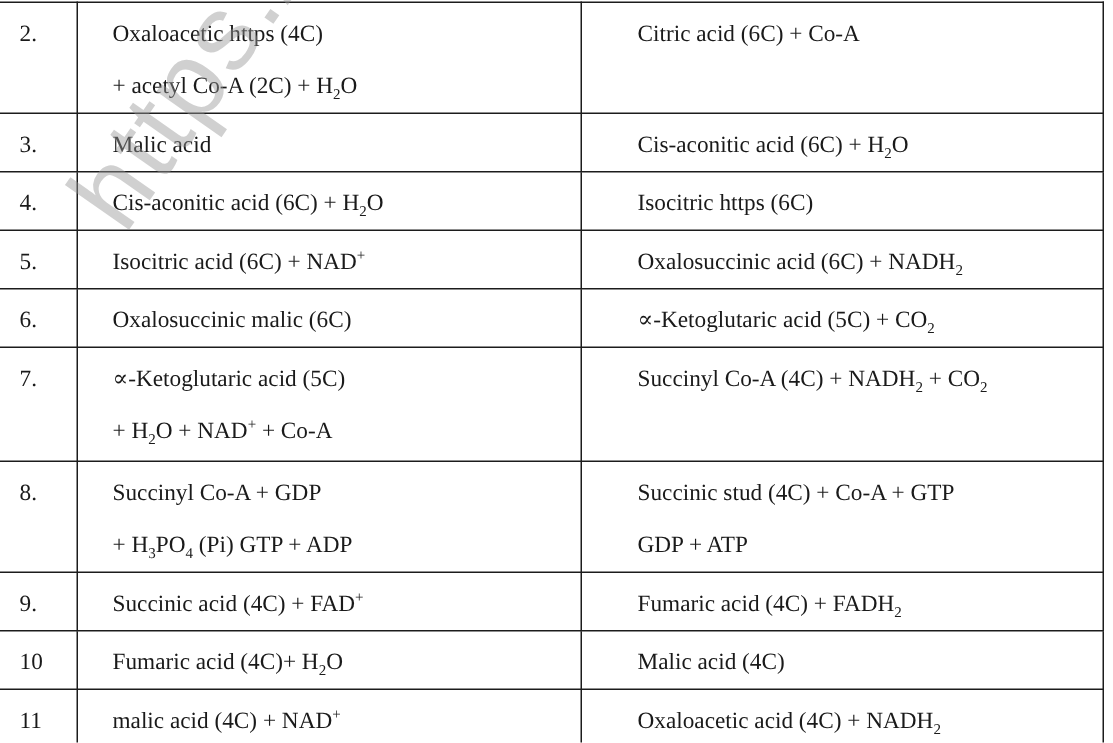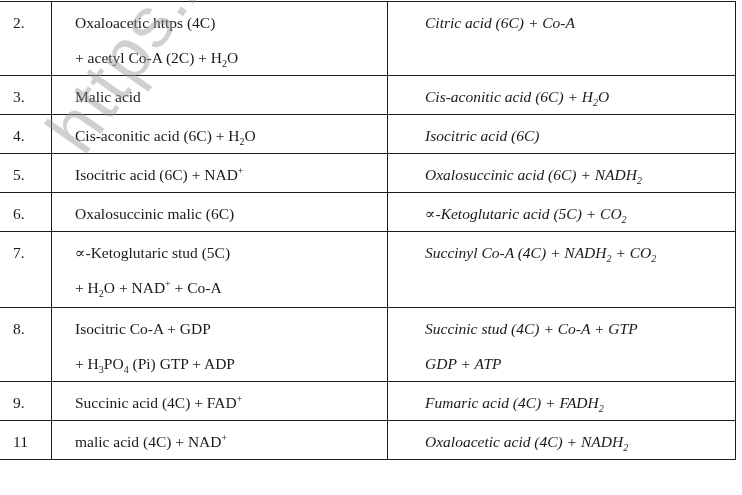--- a/index.html
+++ b/index.html
@@ -4,21 +4,21 @@
 <style>
   html, body { margin:0; padding:0; background:#ffffff; }
   body { width:742px; height:495px; position:relative; overflow:hidden;
          font-family:"Liberation Serif", "DejaVu Serif", serif; color:#1a1a1a; }
   table.krebs { position:absolute; left:-2px; top:1px; border-collapse:collapse;
                 table-layout:fixed; width:738px; }
   table.krebs td { border:1.5px solid #1c1c1c; vertical-align:top; padding:0;
                    font-size:15.5px; line-height:35px; }
   td.num { width:38px; padding-left:14px !important; }
   td.react { width:312px; padding-left:23px !important; }
-  td.prod { padding-left:37px !important;font-style:italic; }
+  td.prod { padding-left:37px !important; }
   .line { display:block; white-space:nowrap; margin-top:3px; }
   .line + .line { margin-top:0; }
   sub { font-size:10px; vertical-align:-4px; line-height:0; }
   sup { font-size:10px; vertical-align:6px; line-height:0; }
   .watermark { position:absolute; left:30px; top:120px; font-family:"Liberation Sans", sans-serif;
                font-size:72px; color:rgba(150,150,150,0.45); transform:rotate(-55deg);
                transform-origin:left top; white-space:nowrap; pointer-events:none; letter-spacing:2px; }
 </style>
 </head>
 <body>
@@ -49,21 +49,21 @@
         </td>
       </tr>
       <tr style="height: 38px;">
         <td class="num">
           <span class="line">4.</span>
         </td>
         <td class="react">
           <span class="line">Cis-aconitic acid (6C) + H<sub>2</sub>O</span>
         </td>
         <td class="prod">
-          <span class="line">Isocitric acid (6C)</span>
+          <span class="line">Isocitric https (6C)</span>
         </td>
       </tr>
       <tr style="height: 39px;">
         <td class="num">
           <span class="line">5.</span>
         </td>
         <td class="react">
           <span class="line">Isocitric acid (6C) + NAD<sup>+</sup></span>
         </td>
         <td class="prod">
@@ -79,53 +79,64 @@
         </td>
         <td class="prod">
           <span class="line">∝-Ketoglutaric acid (5C) + CO<sub>2</sub></span>
         </td>
       </tr>
       <tr style="height: 76px;">
         <td class="num">
           <span class="line">7.</span>
         </td>
         <td class="react">
-          <span class="line">∝-Ketoglutaric stud (5C)</span>
+          <span class="line">∝-Ketoglutaric acid (5C)</span>
           <span class="line">+ H<sub>2</sub>O + NAD<sup>+</sup> + Co-A</span>
         </td>
         <td class="prod">
           <span class="line">Succinyl Co-A (4C) + NADH<sub>2</sub> + CO<sub>2</sub></span>
         </td>
       </tr>
       <tr style="height: 72px;">
         <td class="num">
           <span class="line">8.</span>
         </td>
         <td class="react">
-          <span class="line">Isocitric Co-A + GDP</span>
+          <span class="line">Succinyl Co-A + GDP</span>
           <span class="line">+ H<sub>3</sub>PO<sub>4</sub> (Pi) GTP + ADP</span>
         </td>
         <td class="prod">
           <span class="line">Succinic stud (4C) + Co-A + GTP</span>
           <span class="line">GDP + ATP</span>
         </td>
       </tr>
       <tr style="height: 39px;">
         <td class="num">
           <span class="line">9.</span>
         </td>
         <td class="react">
           <span class="line">Succinic acid (4C) + FAD<sup>+</sup></span>
         </td>
         <td class="prod">
           <span class="line">Fumaric acid (4C) + FADH<sub>2</sub></span>
         </td>
       </tr>
       <tr style="height: 38px;">
         <td class="num">
+          <span class="line">10</span>
+        </td>
+        <td class="react">
+          <span class="line">Fumaric acid (4C)+ H<sub>2</sub>O</span>
+        </td>
+        <td class="prod">
+          <span class="line">Malic acid (4C)</span>
+        </td>
+      </tr>
+      <tr style="height: 38px;">
+        <td class="num">
           <span class="line">11</span>
         </td>
         <td class="react">
           <span class="line">malic acid (4C) + NAD<sup>+</sup></span>
         </td>
         <td class="prod">
           <span class="line">Oxaloacetic acid (4C) + NADH<sub>2</sub></span>
         </td>
       </tr>
     </tbody>

